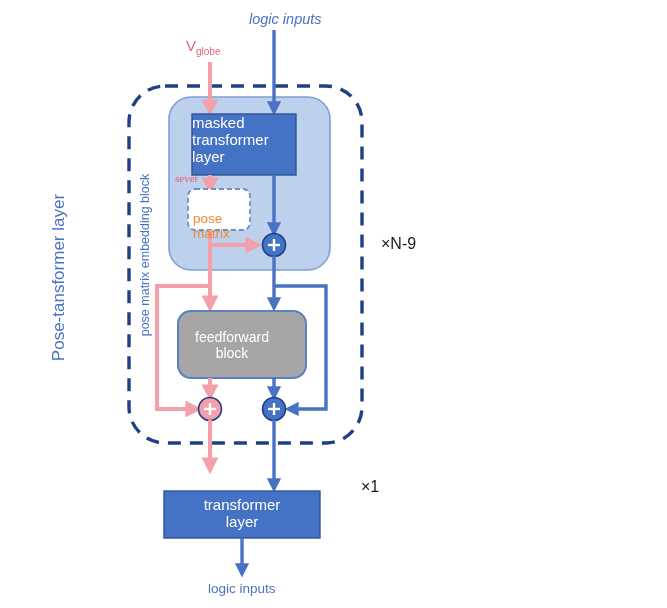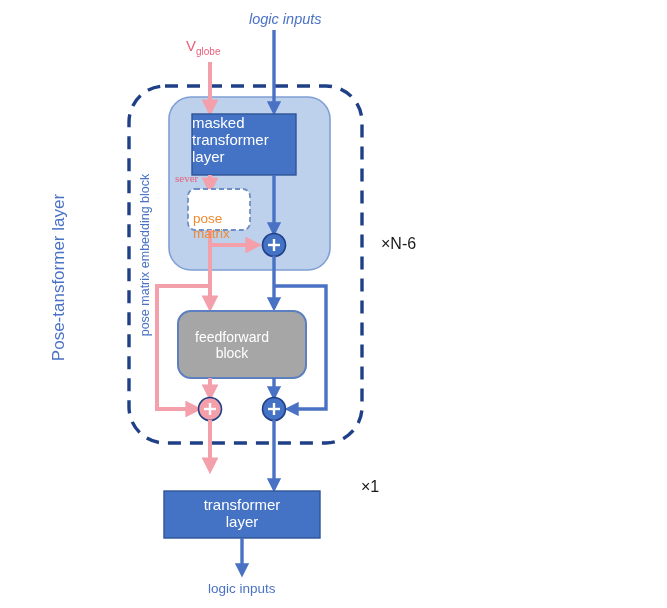--- a/index.html
+++ b/index.html
@@ -191,21 +191,21 @@
   <div class="lbl t-masked lbl-white">masked<br>transformer<br>layer</div>
 
   <div class="lbl t-posematrix lbl-orange">pose<br>matrix</div>
 
   <div class="lbl t-feedforward">feedforward<br>block</div>
 
   <div class="lbl t-transformer lbl-white">transformer<br>layer</div>
 
   <div class="lbl t-logic-outputs lbl-blue">logic inputs</div>
 
-  <div class="lbl t-xn1 lbl-black">×N-6</div>
+  <div class="lbl t-xn1 lbl-black">×N-9</div>
 
   <div class="lbl t-x1 lbl-black">×1</div>
 
   <div class="lbl t-outer-vert lbl-blue">Pose-tansformer layer</div>
 
   <div class="lbl t-inner-vert lbl-blue">pose matrix embedding block</div>
 
 </div>
 
 </body></html>

